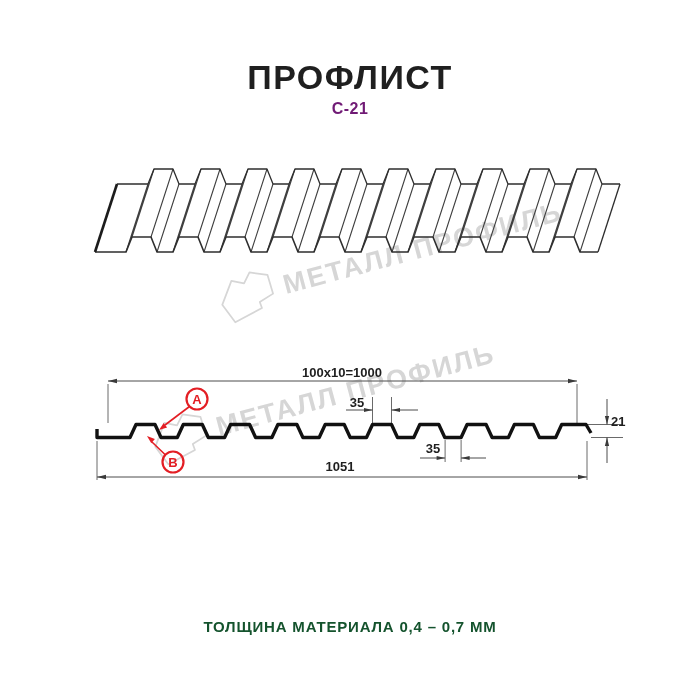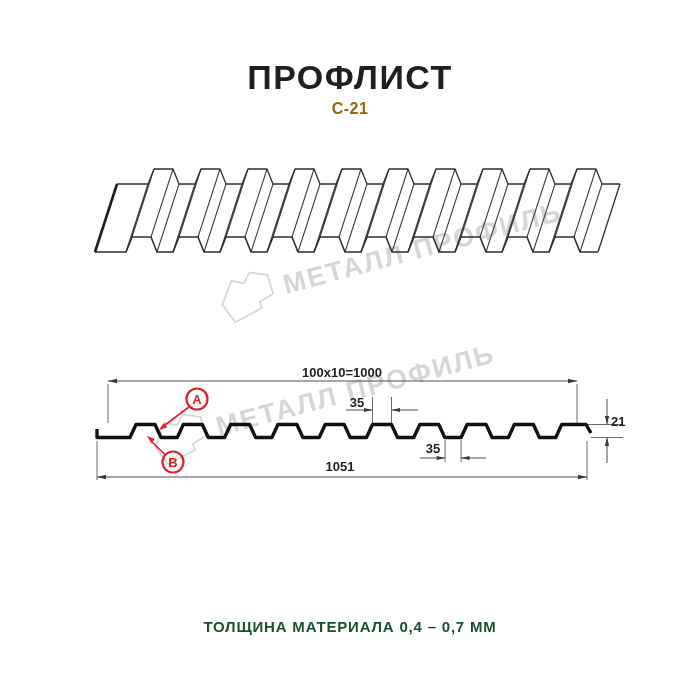--- a/index.html
+++ b/index.html
@@ -6,21 +6,21 @@
   .page{
     position:relative;width:700px;height:700px;background:#ffffff;
     font-family:"Liberation Sans","DejaVu Sans",sans-serif;overflow:hidden;
   }
   .title{
     position:absolute;left:0;top:60px;width:700px;text-align:center;
     font-size:34px;font-weight:700;letter-spacing:1.5px;color:#1f1f1f;line-height:1;
   }
   .subtitle{
     position:absolute;left:0;top:101px;width:700px;text-align:center;
-    font-size:16px;font-weight:700;letter-spacing:.5px;color:#a16207;line-height:1;
+    font-size:16px;font-weight:700;letter-spacing:.5px;color:#701a75;line-height:1;
   }
   .footer-note{
     position:absolute;left:0;top:618px;width:700px;text-align:center;
     font-size:15px;font-weight:700;letter-spacing:.8px;color:#14532d;
   }
   .watermark{
     position:absolute;display:flex;align-items:center;gap:10px;
     transform:rotate(-15deg);color:#d6d6d6;font-weight:700;font-size:27px;
     letter-spacing:2px;white-space:nowrap;z-index:1;user-select:none;
   }

